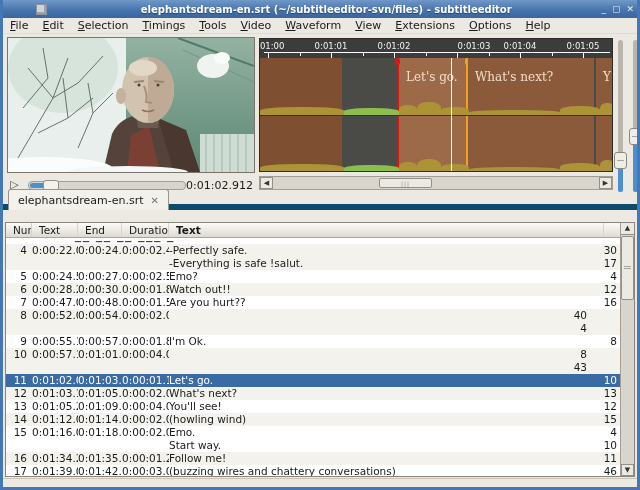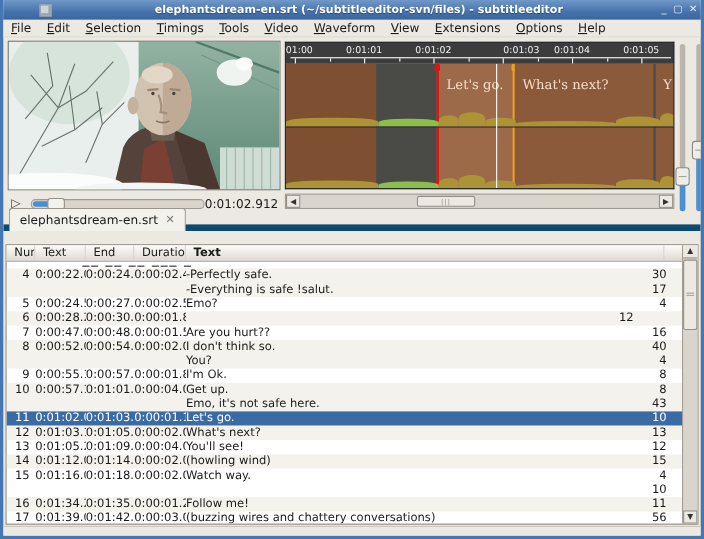--- a/index.html
+++ b/index.html
@@ -73,21 +73,21 @@
   .thead{display:grid;grid-template-columns:26px 46px 44px 47px 1fr 30px;height:15px;
     background:linear-gradient(#fcfbf8,#dedad2);border-bottom:1px solid #aaa69d;
     font-size:10.5px;line-height:14px;}
   .thead div{padding-left:7px;border-right:1px solid #d8d4cc;white-space:nowrap;overflow:hidden;}
   .thead .h-text{font-weight:bold;}
   .tbody{position:absolute;left:0;top:15px;width:614px;height:238px;overflow:hidden;}
   .trow{display:grid;grid-template-columns:26px 46px 44px 47px 1fr 30px;align-items:start;
     font-size:10.5px;}
   .trow div{line-height:13px;white-space:nowrap;overflow:hidden;}
   .c-num{text-align:right;padding-right:5px;}
-  .c-chars{text-align:right;padding-right:14px;}
+  .c-chars{text-align:right;padding-right:3px;}
   .zebra{background:#f3f2ed;}
   .sel{background:#3b6ba5;color:#fff;}
   .clipped{height:6px;overflow:hidden;color:#444;}
   .clipped div{margin-top:-7px;padding-left:68px;}
   .vscroll{position:absolute;right:0;top:0;width:14px;height:253px;background:#d9d5cd;
     border-left:1px solid #a39e95;}
   .v-thumb{position:absolute;left:0px;top:13px;width:13px;height:64px;background:#ece9e2;
     border:1px solid #948f86;border-radius:2px;}
   .v-thumb::after{content:"";display:block;margin:29px 2px 0;height:1px;background:#a8a49b;box-shadow:0 2px 0 #a8a49b;}
   
@@ -297,20 +297,23 @@
           </div>
           <div class="c-chars">
             <div>4</div>
           </div>
         </div>
         <div class="trow zebra">
           <div class="c-num">6</div>
           <div>0:00:28.208</div>
           <div>0:00:30.042</div>
           <div>0:00:01.834</div>
+          <div>
+            <div>Watch out!!</div>
+          </div>
           <div class="c-chars">
             <div>12</div>
           </div>
         </div>
         <div class="trow">
           <div class="c-num">7</div>
           <div>0:00:47.042</div>
           <div>0:00:48.542</div>
           <div>0:00:01.500</div>
           <div>
@@ -318,24 +321,20 @@
           </div>
           <div class="c-chars">
             <div>16</div>
           </div>
         </div>
         <div class="trow zebra">
           <div class="c-num">8</div>
           <div>0:00:52.000</div>
           <div>0:00:54.000</div>
           <div>0:00:02.000</div>
-          <div>
-            <div>I don't think so.</div>
-            <div>You?</div>
-          </div>
           <div class="c-chars">
             <div>40</div>
             <div>4</div>
           </div>
         </div>
         <div class="trow">
           <div class="c-num">9</div>
           <div>0:00:55.167</div>
           <div>0:00:57.042</div>
           <div>0:00:01.875</div>
@@ -344,24 +343,20 @@
           </div>
           <div class="c-chars">
             <div>8</div>
           </div>
         </div>
         <div class="trow zebra">
           <div class="c-num">10</div>
           <div>0:00:57.125</div>
           <div>0:01:01.167</div>
           <div>0:00:04.042</div>
-          <div>
-            <div>Get up.</div>
-            <div>Emo, it's not safe here.</div>
-          </div>
           <div class="c-chars">
             <div>8</div>
             <div>43</div>
           </div>
         </div>
         <div class="trow sel">
           <div class="c-num">11</div>
           <div>0:01:02.042</div>
           <div>0:01:03.167</div>
           <div>0:00:01.125</div>
@@ -407,21 +402,22 @@
           <div class="c-chars">
             <div>15</div>
           </div>
         </div>
         <div class="trow">
           <div class="c-num">15</div>
           <div>0:01:16.042</div>
           <div>0:01:18.083</div>
           <div>0:00:02.041</div>
           <div>
-            <div>Watch way.</div>
+            <div>Emo.</div>
+            <div>Start way.</div>
           </div>
           <div class="c-chars">
             <div>4</div>
             <div>10</div>
           </div>
         </div>
         <div class="trow zebra">
           <div class="c-num">16</div>
           <div>0:01:34.250</div>
           <div>0:01:35.542</div>
@@ -435,21 +431,21 @@
         </div>
         <div class="trow">
           <div class="c-num">17</div>
           <div>0:01:39.000</div>
           <div>0:01:42.000</div>
           <div>0:00:03.000</div>
           <div>
             <div>(buzzing wires and chattery conversations)</div>
           </div>
           <div class="c-chars">
-            <div>56</div>
+            <div>46</div>
           </div>
         </div>
       </div>
     <div class="vscroll">
       <div class="sb-btn" style="width:13px;border:none;border-bottom:1px solid #948f86;">▲</div>
       <div class="v-thumb"></div>
       <div class="sb-btn" style="position:absolute;bottom:0;width:13px;border:1px solid #948f86;">▼</div>
     </div>
   </div>
 

